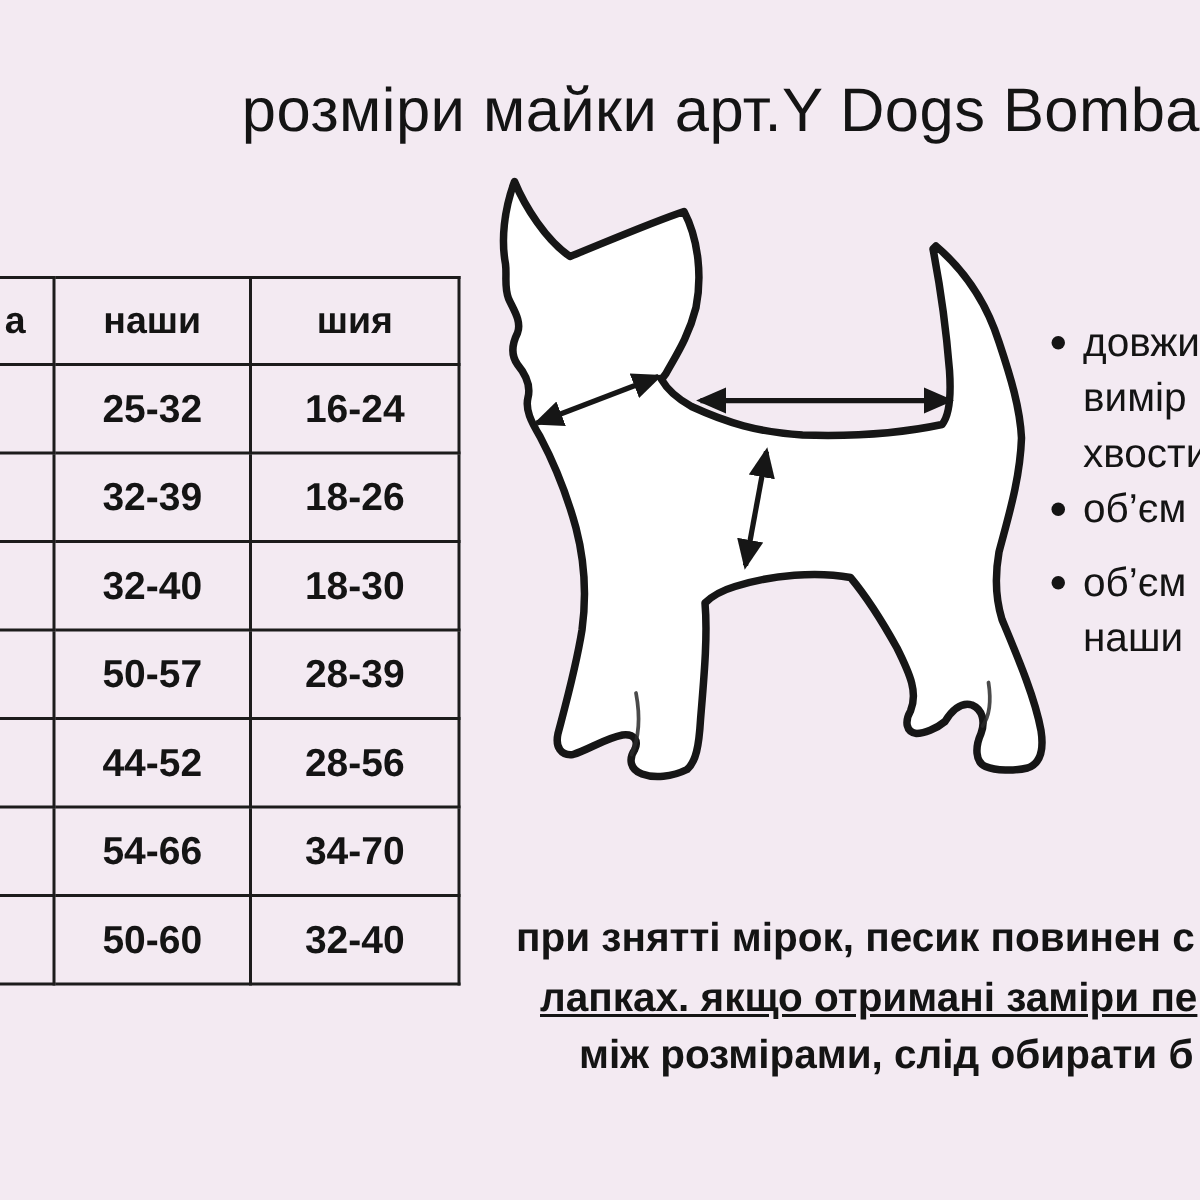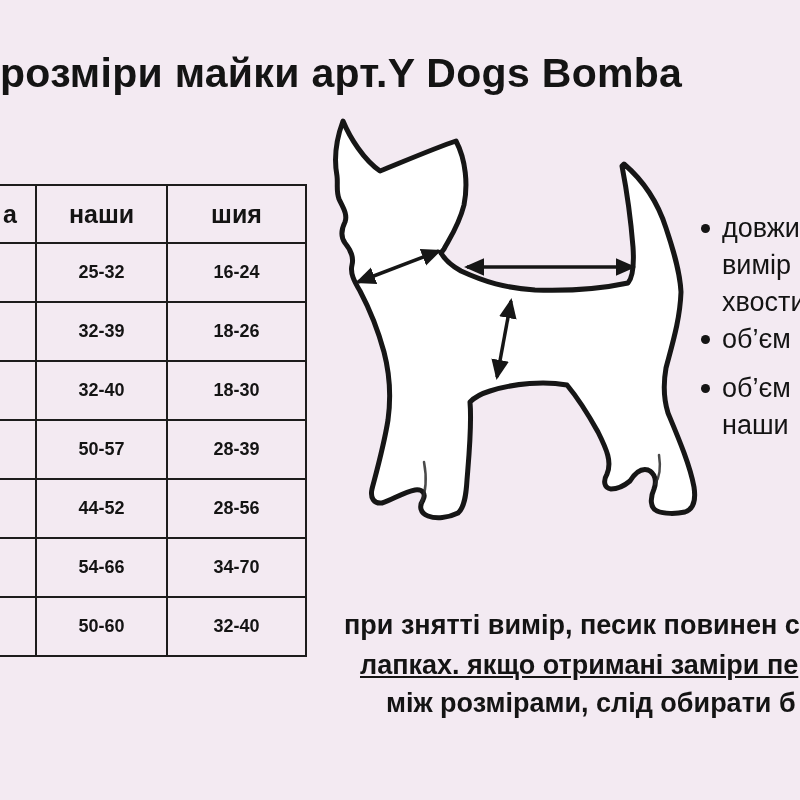--- a/index.html
+++ b/index.html
@@ -8,43 +8,43 @@
     position:relative;
     width:800px;height:800px;
     overflow:hidden;
     background:#f3eaf2;
     color:#141414;
   }
   
   .title{
     position:absolute;
     left:0;top:50px;width:800px;
-    text-align:left;
+    text-align:right;
     font-size:41px;
-    font-weight:700;
+    font-weight:400;
     letter-spacing:.3px;
     white-space:nowrap;
   }
   
   .size-table{
     position:absolute;
     left:-30px;top:184px;
     border-collapse:collapse;
     table-layout:fixed;
   }
   .size-table td,.size-table th{
     border:2px solid #1c1c1c;
     text-align:center;
     vertical-align:middle;
     font-weight:700;
     padding:0;
     background:transparent;
   }
   .size-table th{font-size:25px;height:56px;}
-  .size-table td{font-size:18px;height:57px;}
+  .size-table td{font-size:26px;height:57px;}
   .col-size{width:65px;}
   .col-chest{width:131px;}
   .col-neck{width:139px;}
   th.first-col{text-align:right;padding-right:18px;}
   
   .diagram{
     position:absolute;
     left:320px;top:112px;
     width:400px;height:480px;
   }
@@ -210,17 +210,17 @@
     </div>
     <div class="note-item third">
       <span class="bullet"></span>
       <div class="note-lines">
         <div>об’єм</div>
         <div>наши</div>
       </div>
     </div>
   </div>
 
-  <div class="footer-line fl1">при знятті вимір, песик повинен с</div>
+  <div class="footer-line fl1">при знятті мірок, песик повинен с</div>
   <div class="footer-line fl2">лапках. якщо отримані заміри пе</div>
   <div class="footer-line fl3">між розмірами, слід обирати б</div>
 
 </div>
 
 </body></html>

